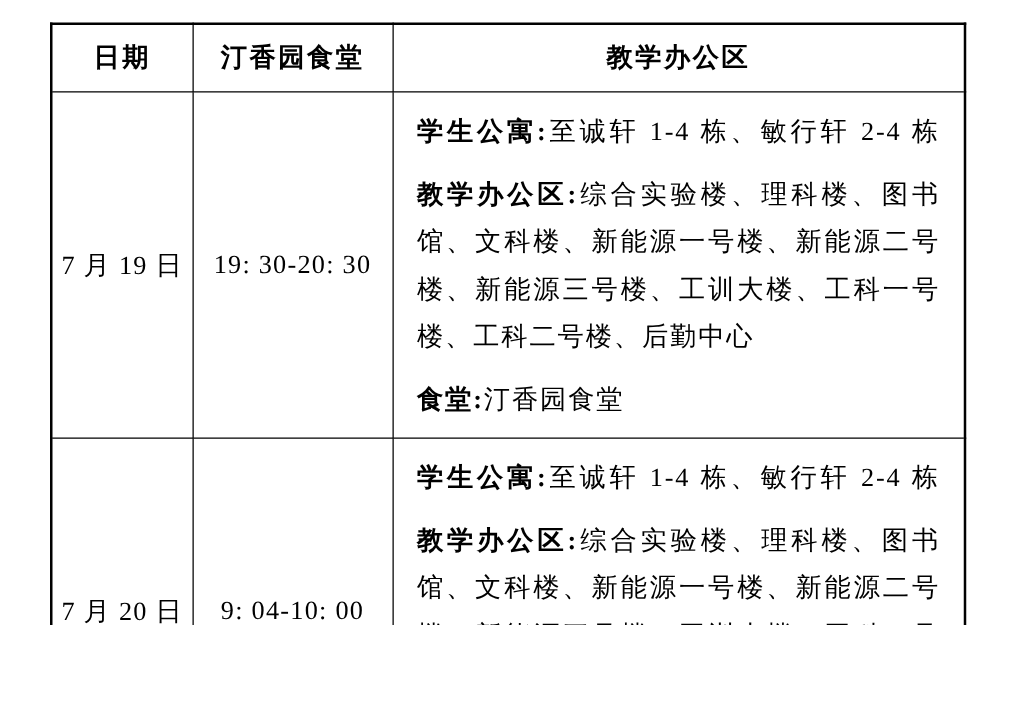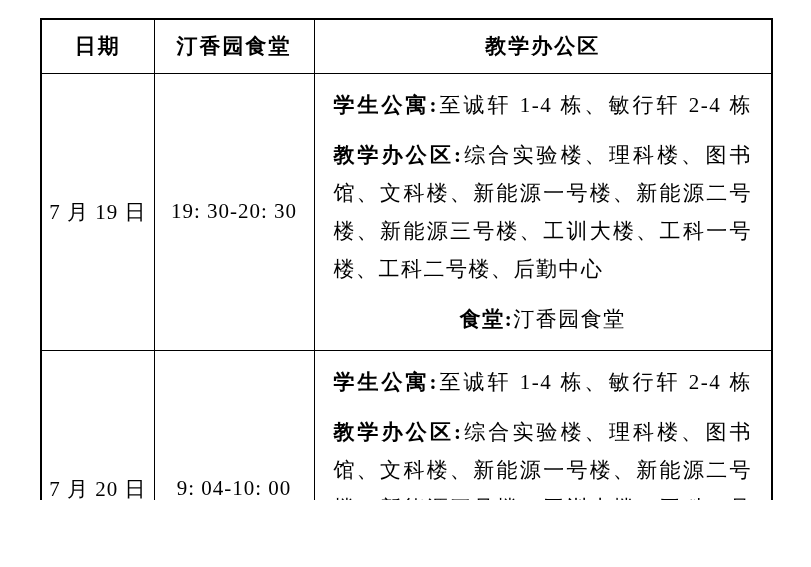--- a/index.html
+++ b/index.html
@@ -64,21 +64,21 @@
     margin: 12px;
   }
   p.scope-line-justify-all {
     text-align: justify;
     text-align-last: justify;
   }
   p.scope-line-justify {
     text-align: justify;
   }
   p.scope-line-plain {
-    text-align: center;
+    text-align: left;
   }
   .scope-label {
     font-weight: bold;
   }
 </style>
 </head>
 <body>
 
 <div class="page">
   <table class="outage-table">

